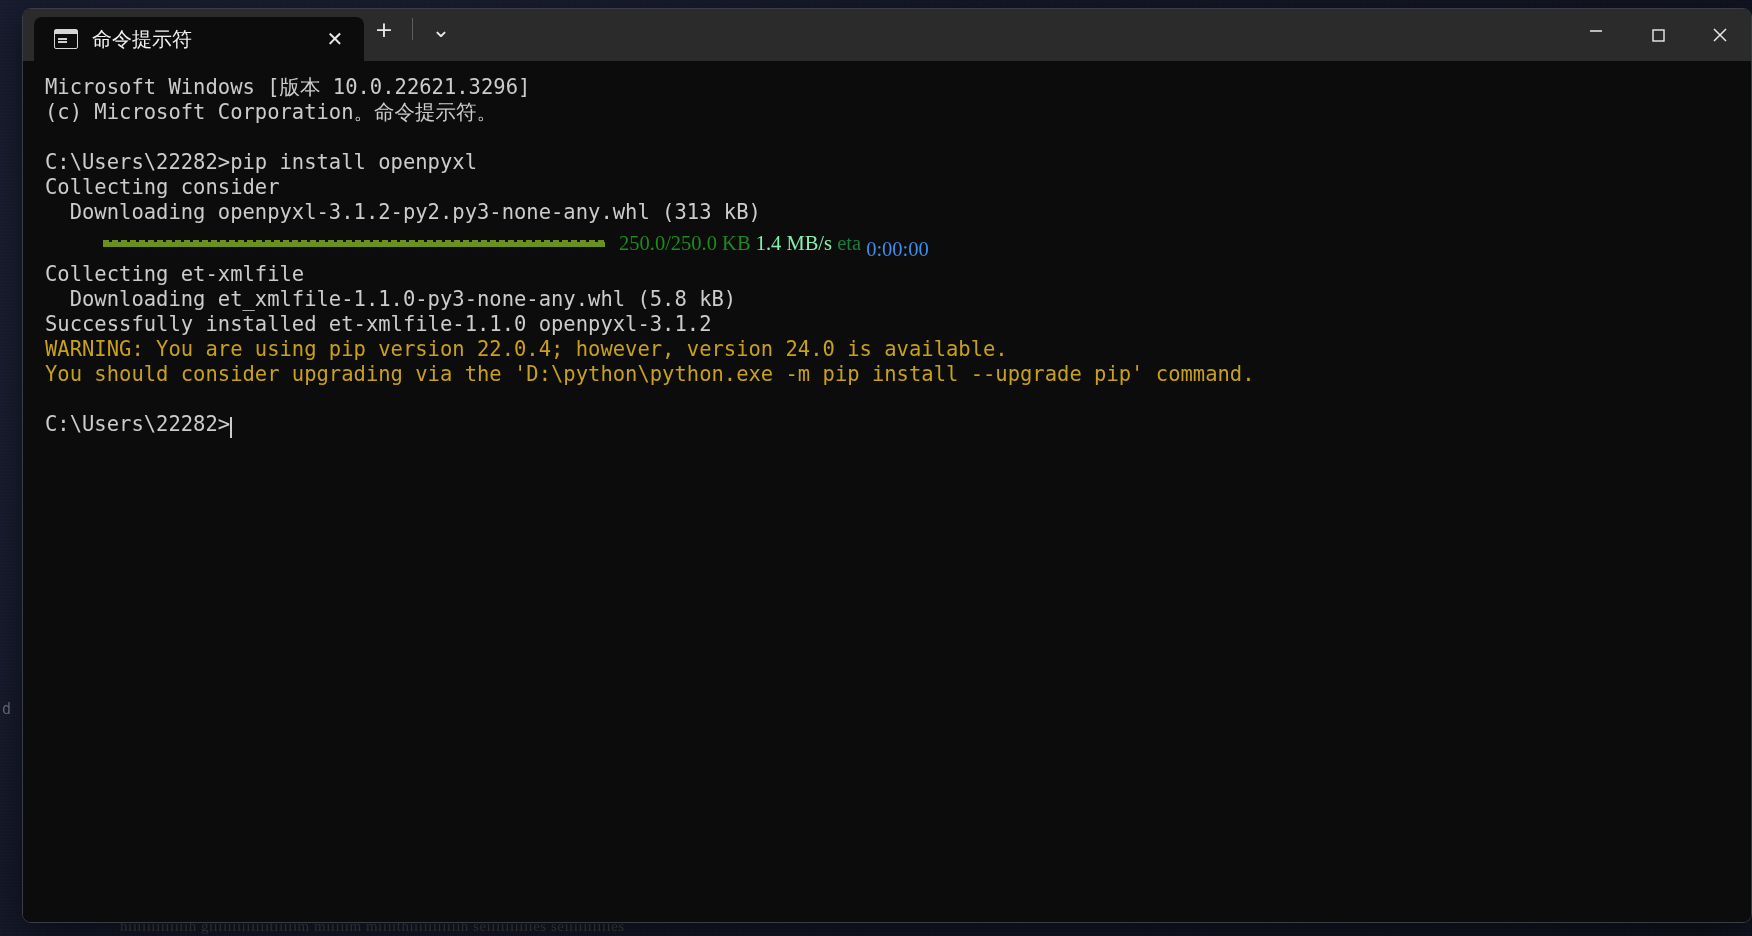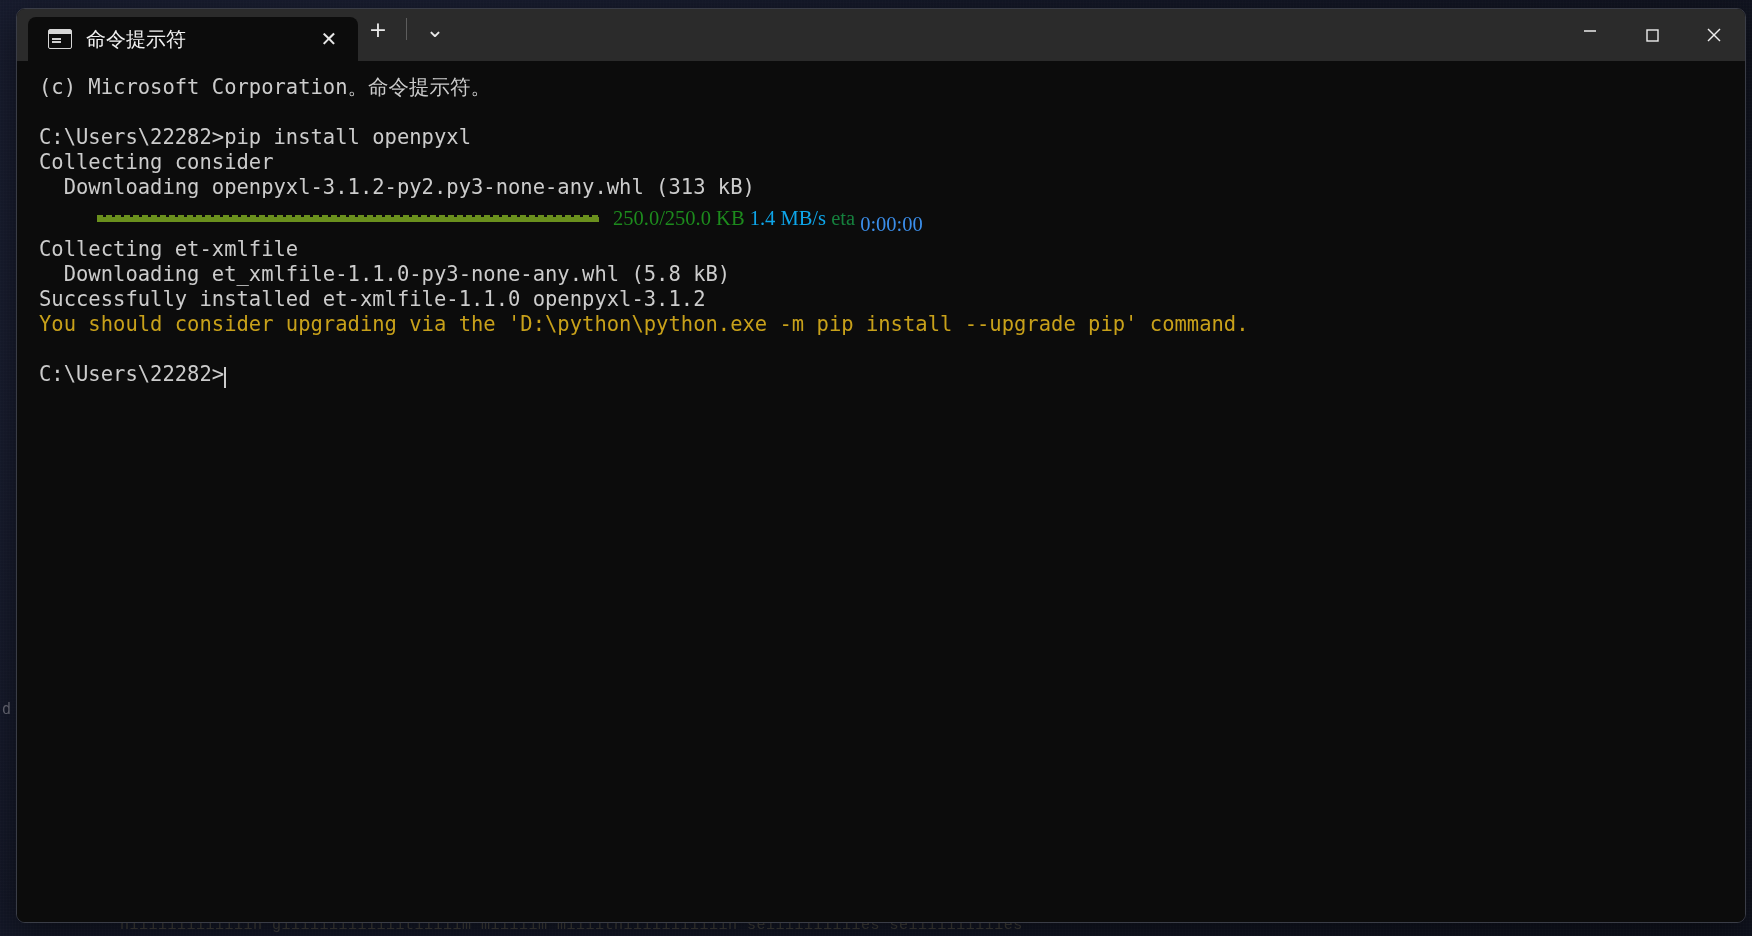--- a/index.html
+++ b/index.html
@@ -28,21 +28,21 @@
       repeating-linear-gradient(0deg, rgba(255,255,255,0.012) 0 1px, transparent 1px 3px),
       repeating-linear-gradient(90deg, rgba(255,255,255,0.012) 0 1px, transparent 1px 3px);
     opacity: .9;
   }
   .desktop-text {
     position: absolute;
     left: 0;
     bottom: 0;
     width: 1752px;
     color: #6b6550;
-    font-family: Liberation Mono, monospace;
+    font-family: Liberation Serif, serif;
     font-size: 15px;
     letter-spacing: .5px;
     white-space: nowrap;
     opacity: .55;
     padding-left: 120px;
     box-sizing: border-box;
     line-height: 20px;
     margin-top: 29px;
   }
   .desktop-left-char {
@@ -51,21 +51,21 @@
     top: 700px;
     color: #8a8a95;
     font-size: 15px;
     font-family: "DejaVu Sans Mono", monospace;
     opacity: .75;
   }
 
   
   .window {
     position: absolute;
-    left: 16px;
+    left: 22px;
     top: 8px;
     width: 1730px;
     height: 915px;
     border-radius: 9px;
     background: #0c0c0c;
     border: 1px solid #3a3d47;
     box-sizing: border-box;
     overflow: hidden;
     box-shadow: 0 10px 40px rgba(0,0,0,.55);
   }
@@ -198,21 +198,21 @@
     font-size: 20.5px;
     line-height: 25px;
     color: #cccccc;
     white-space: pre;
     letter-spacing: 0;
   }
   .line.blank { color: transparent; }
   .seg { white-space: pre; }
   .c-white  { color: #15803d; text-align: right; }
   .c-green  { color: #1d8b1d; }
-  .c-red    { color: #0ea5e9; }
+  .c-red    { color: #86efac; }
   .c-blue   { color: #3b8eea; margin-top: 12px; }
   .c-yellow { color: #c8a11a; }
 
   
   .progress-row {
     display: flex;
     align-items: center;
     line-height: 25px;
     font-family: Liberation Serif, serif;
     font-size: 20.5px;
@@ -289,20 +289,21 @@
         <svg width="20" height="20" viewBox="0 0 20 20">
             <line x1="4" y1="4" x2="16" y2="16" stroke="#ededed" stroke-width="1.4"></line>
             <line x1="16" y1="4" x2="4" y2="16" stroke="#ededed" stroke-width="1.4"></line>
           </svg>
       </div>
     </div>
   </div>
 
   <div class="terminal">
 
+    <div class="line">Microsoft Windows [版本 10.0.22621.3296]</div>
     <div class="line">(c) Microsoft Corporation。命令提示符。</div>
     <div class="line blank">&nbsp;</div>
     <div class="line">C:\Users\22282&gt;pip install openpyxl</div>
     <div class="line">Collecting consider</div>
     <div class="line">  Downloading openpyxl-3.1.2-py2.py3-none-any.whl (313 kB)</div>
 
     <div class="progress-row">
       <span class="progress-pad"></span>
       <span class="progress-bar"></span>
       <span class="seg c-green">250.0/250.0 KB</span>
@@ -310,18 +311,19 @@
       <span class="seg c-red">1.4 MB/s</span>
       <span class="seg c-white">&nbsp;</span>
       <span class="seg c-white">eta</span>
       <span class="seg c-white">&nbsp;</span>
       <span class="seg c-blue">0:00:00</span>
     </div>
 
     <div class="line">Collecting et-xmlfile</div>
     <div class="line">  Downloading et_xmlfile-1.1.0-py3-none-any.whl (5.8 kB)</div>
     <div class="line">Successfully installed et-xmlfile-1.1.0 openpyxl-3.1.2</div>
+    <div class="line c-yellow">WARNING: You are using pip version 22.0.4; however, version 24.0 is available.</div>
     <div class="line c-yellow">You should consider upgrading via the 'D:\python\python.exe -m pip install --upgrade pip' command.</div>
     <div class="line blank">&nbsp;</div>
     <div class="line"><span>C:\Users\22282&gt;</span><span class="cursor"></span></div>
 
   </div>
 </div>
 
 </body></html>

